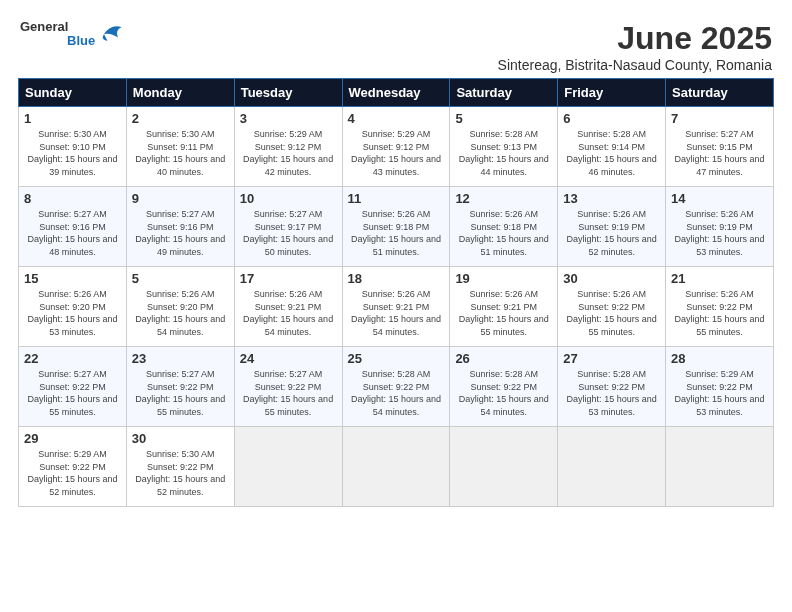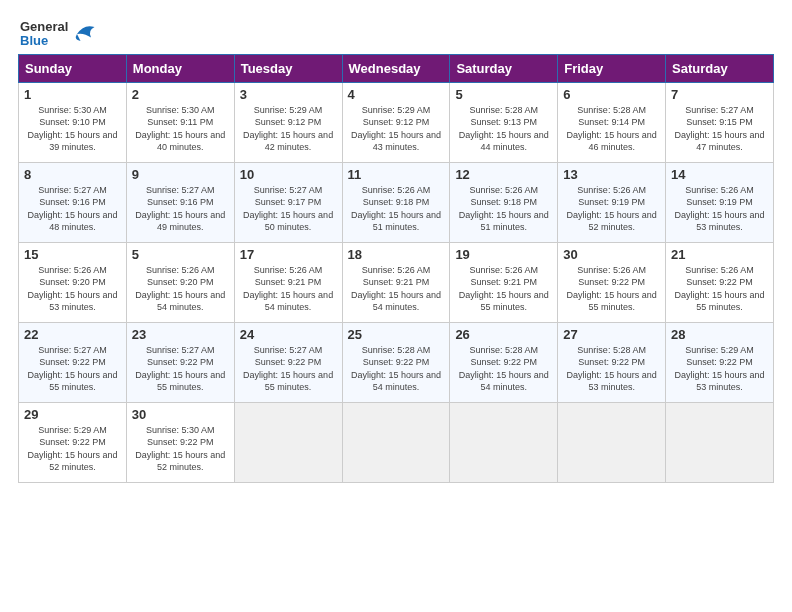--- a/index.html
+++ b/index.html
@@ -23,21 +23,21 @@
       gap: 0;
     }
     .logo-text {
       display: flex;
       flex-direction: column;
       font-size: 13px;
       font-weight: bold;
       line-height: 1.1;
     }
     .logo-text .general { color: #333; }
-    .logo-text .blue { color: #1a6fba; }
+    .logo-text .blue { color: #1a6fba; margin-left: 47px; }
     .logo-bird {
       width: 28px;
       height: 28px;
       margin-left: 2px;
     }
     .title-block {
       text-align: right;
     }
     .title-block h1 {
       font-size: 32px;
@@ -49,21 +49,21 @@
       font-weight: normal;
       color: #333;
     }
     .calendar {
       width: 100%;
       border-collapse: collapse;
       margin: 0 8px;
       width: calc(100% - 16px);
     }
     .calendar thead th {
-      background-color: #701a75;
+      background-color: #0f172a;
       color: white;
       text-align: left;
       padding: 6px 6px;
       font-size: 13px;
       border: 1px solid #2b6cb0;
     }
     .calendar tbody td {
       border: 1px solid #ccc;
       vertical-align: top;
       padding: 4px 5px;
@@ -100,20 +100,24 @@
   <div class="logo">
     <div class="logo-text">
       <span class="general">General</span>
       <span class="blue">Blue</span>
     </div>
     <svg class="logo-bird" viewBox="0 0 40 40">
       <path d="M10 20 Q20 5 35 10 Q25 15 30 25 Q20 18 10 20Z" fill="#1a6fba"></path>
       <path d="M10 20 Q5 28 15 30 Q12 24 10 20Z" fill="#1a6fba"></path>
     </svg>
   </div>
+  <div class="title-block">
+    <h1>June 2025</h1>
+    <h2>Sintereag, Bistrita-Nasaud County, Romania</h2>
+  </div>
 </div>
 
 <table class="calendar">
   <thead>
     <tr>
       <th>Sunday</th>
       <th>Monday</th>
       <th>Tuesday</th>
       <th>Wednesday</th>
       <th>Saturday</th>

